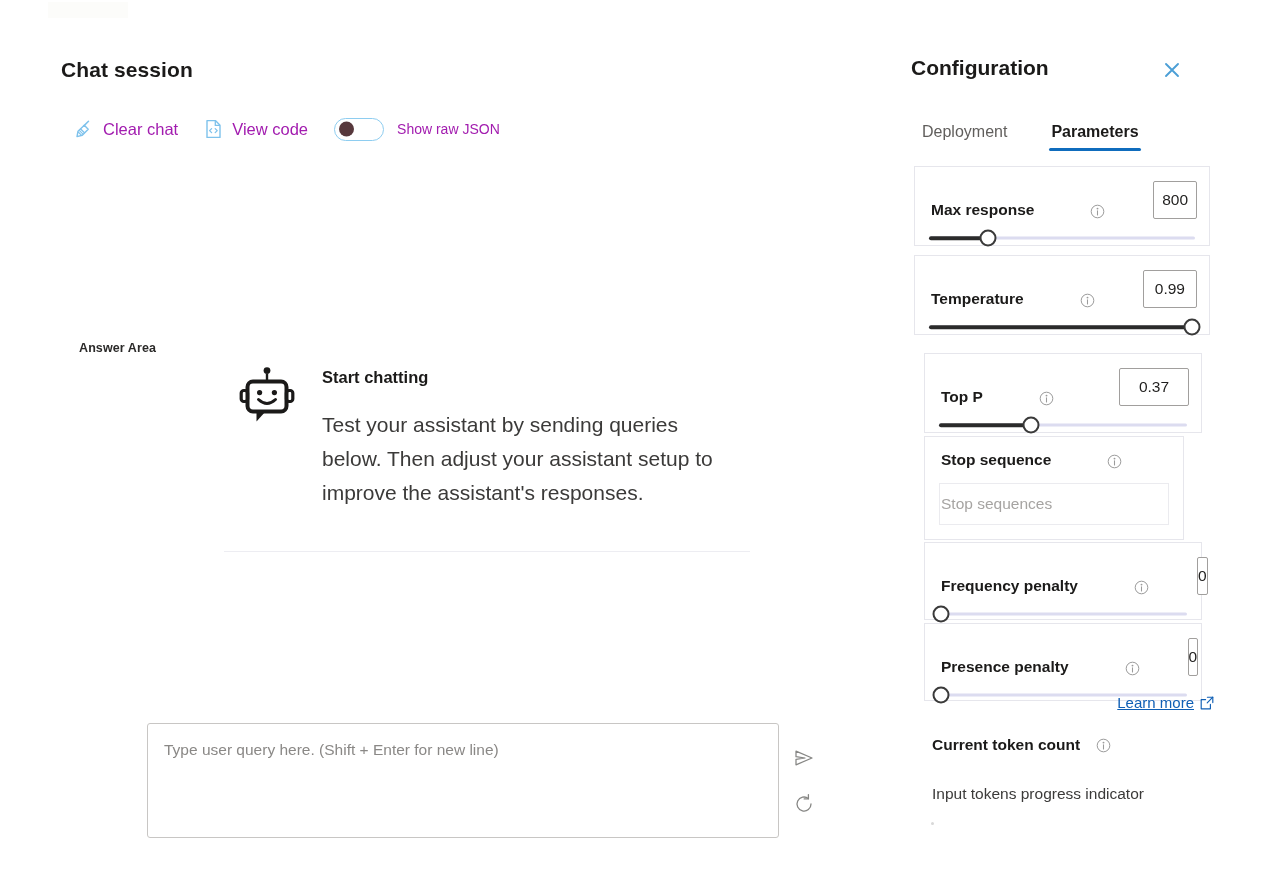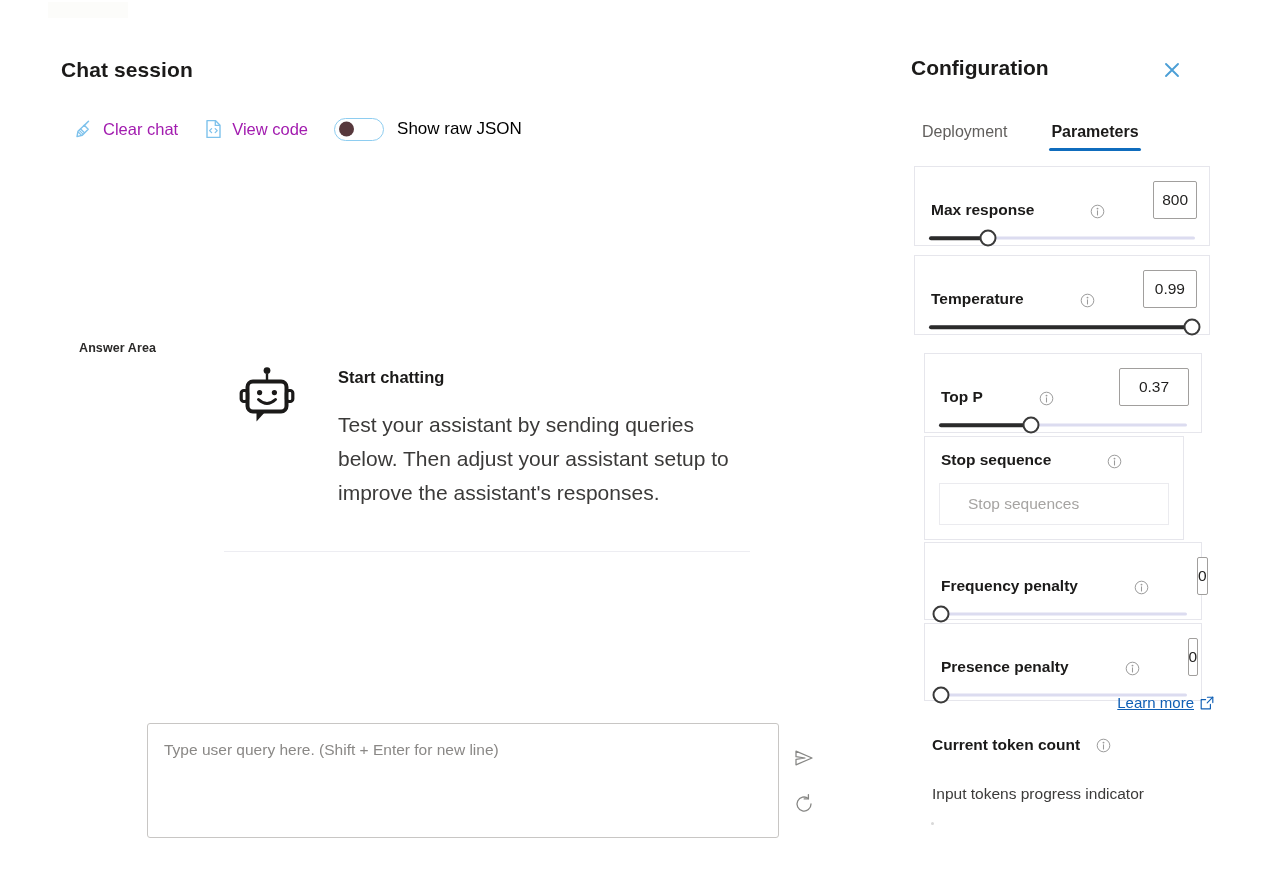--- a/index.html
+++ b/index.html
@@ -42,32 +42,32 @@
   .toggle{
     width:50px;height:23px;border-radius:12px;
     border:1.6px solid #8ecdf0;background:#ffffff;
     position:relative;box-sizing:border-box;flex:none;
   }
   .toggle .knob{
     position:absolute;left:4px;top:50%;transform:translateY(-50%);
     width:15px;height:15px;border-radius:50%;
     background:#57383c;
   }
-  .toggle-label{font-size:17px;color:#000000;}
+  .toggle-label{font-size:14px;color:#a21caf;}
 
   
   #answer-area-label{
     position:absolute;left:79px;top:341px;
     font-size:12.5px;font-weight:700;color:#2b2a29;letter-spacing:.1px;
   }
 
   
   #empty-state{
     position:absolute;left:237px;top:360px;
-    display:flex;align-items:flex-start;gap:16px;
+    display:flex;align-items:flex-start;gap:0;
   }
   #bot-icon{width:60px;height:62px;flex:none;margin-top:6px;}
   #empty-text{margin-left:25px;width:420px;}
   #empty-title{
     font-size:16.5px;font-weight:700;color:#1b1a19;margin:8px 0 0 0;
   }
   #empty-desc{
     font-size:21px;color:#3b3a39;line-height:1.62;margin-top:21px;
     max-width:405px;
   }
@@ -164,21 +164,21 @@
     position:absolute;top:50%;width:17px;height:17px;border-radius:50%;
     background:#fff;border:2px solid #3a3a3a;box-sizing:border-box;
     transform:translate(-50%,-50%);cursor:pointer;
   }
 
   
   #card-stop{padding-bottom:14px;}
   #stop-input{
     margin:14px 14px 0 14px;height:42px;
     border:1px solid #ebebef;background:#fff;box-sizing:border-box;
-    display:flex;align-items:center;padding-left:28px;
+    display:flex;align-items:center;padding-left:1px;
     font-size:15.5px;color:#a6a4a2;
   }
 
   #learn-more-row{
     position:absolute;left:14px;top:694px;width:300px;
     display:flex;justify-content:flex-end;align-items:center;gap:6px;
   }
   #learn-more{
     font-size:15px;color:#0f5fb5;text-decoration:underline;cursor:pointer;
   }

